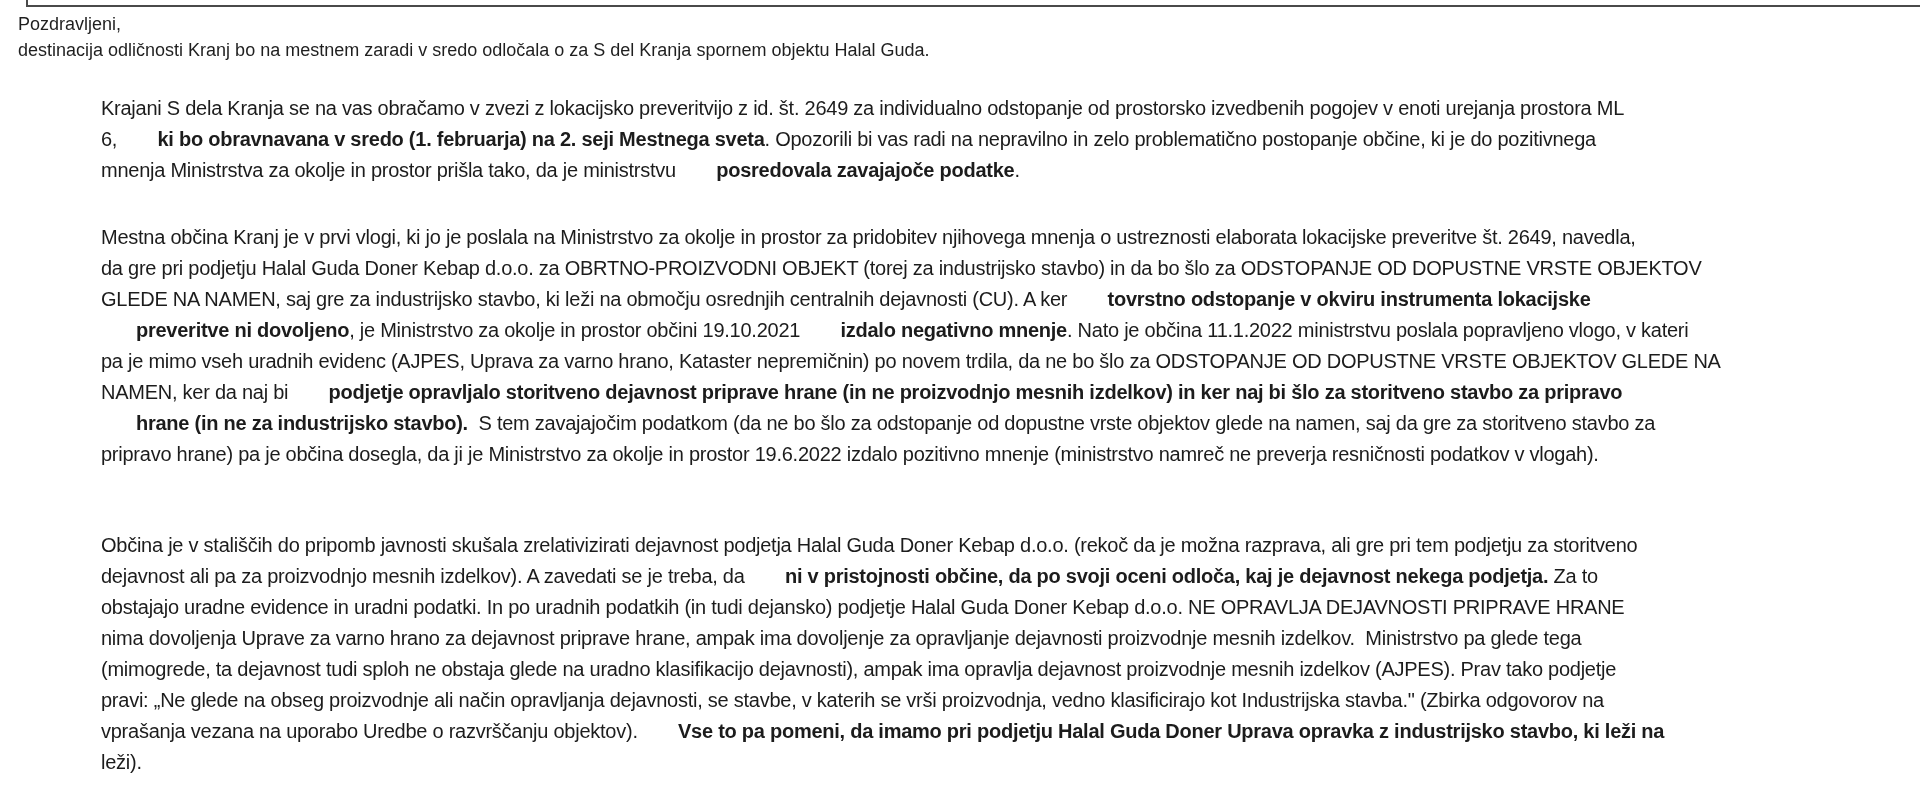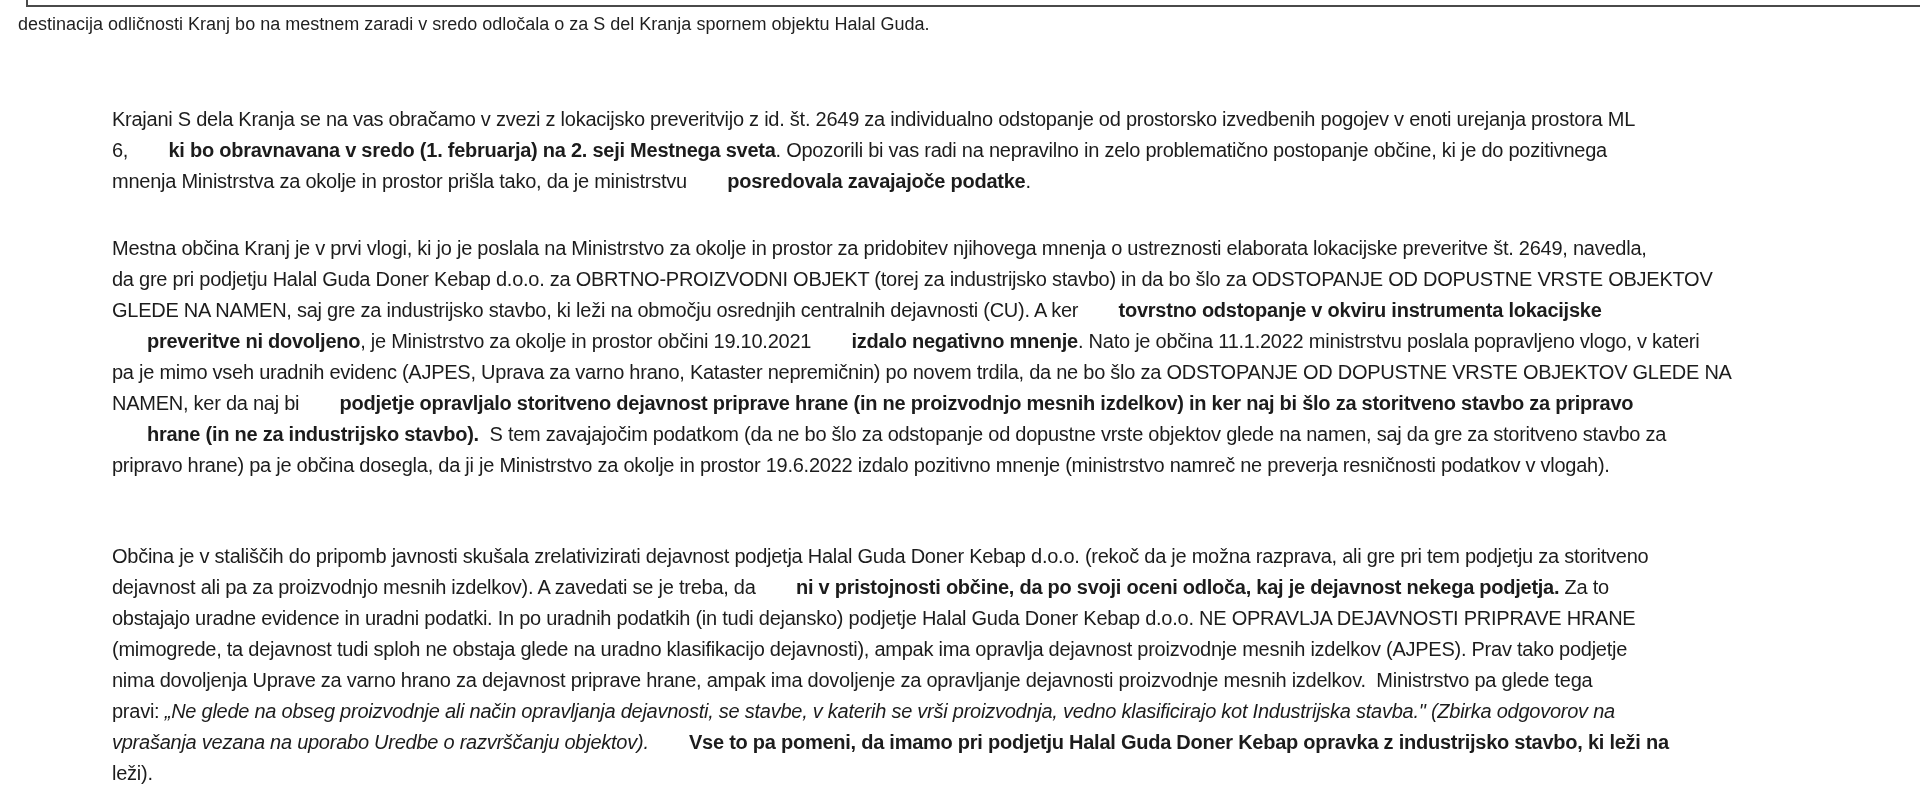--- a/index.html
+++ b/index.html
@@ -17,34 +17,35 @@
   }
   .greeting{
     position:absolute;left:18px;top:11px;
     font-size:18px;line-height:26px;color:#1f1f1f;
   }
   .gline{white-space:pre;}
   .quote{
     position:absolute;left:100px;top:92px;right:0;
     font-size:20px;line-height:31px;letter-spacing:-0.25px;color:#1c1c1c;
   }
-  .para{margin:12px;}
+  .para{margin:1px;}
   .para + .para{margin-top:36px;}
   .para.big-gap{margin-top:60px;}
   .line{white-space:pre;}
   .b{font-weight:700;padding-left:35px;}
-  .i{font-style:italic;}
+  .i{}
 </style>
 </head>
 <body>
 
 <div class="frame-top"></div>
 <div class="frame-left-tick"></div>
 
 <div class="greeting">
+  <div class="gline">Pozdravljeni,</div>
   <div class="gline">destinacija odličnosti Kranj bo na mestnem zaradi v sredo odločala o za S del Kranja spornem objektu Halal Guda.</div>
 </div>
 
 <div class="quote">
     <div class="para">
       <div class="line"><span class="">Krajani S dela Kranja se na vas obračamo v zvezi z lokacijsko preveritvijo z id. št. 2649 za individualno odstopanje od prostorsko izvedbenih pogojev v enoti urejanja prostora ML</span></div>
       <div class="line"><span class="">6, </span><span class="b ">ki bo obravnavana v sredo (1. februarja) na 2. seji Mestnega sveta</span><span class="">. Opozorili bi vas radi na nepravilno in zelo problematično postopanje občine, ki je do pozitivnega</span></div>
       <div class="line"><span class="">mnenja Ministrstva za okolje in prostor prišla tako, da je ministrstvu </span><span class="b ">posredovala zavajajoče podatke</span><span class="">.</span></div>
     </div>
     <div class="para">
@@ -54,19 +55,19 @@
       <div class="line"><span class="b ">preveritve ni dovoljeno</span><span class="">, je Ministrstvo za okolje in prostor občini 19.10.2021 </span><span class="b ">izdalo negativno mnenje</span><span class="">. Nato je občina 11.1.2022 ministrstvu poslala popravljeno vlogo, v kateri</span></div>
       <div class="line"><span class="">pa je mimo vseh uradnih evidenc (AJPES, Uprava za varno hrano, Kataster nepremičnin) po novem trdila, da ne bo šlo za ODSTOPANJE OD DOPUSTNE VRSTE OBJEKTOV GLEDE NA</span></div>
       <div class="line"><span class="">NAMEN, ker da naj bi </span><span class="b ">podjetje opravljalo storitveno dejavnost priprave hrane (in ne proizvodnjo mesnih izdelkov) in ker naj bi šlo za storitveno stavbo za pripravo</span></div>
       <div class="line"><span class="b ">hrane (in ne za industrijsko stavbo).</span><span class="">  S tem zavajajočim podatkom (da ne bo šlo za odstopanje od dopustne vrste objektov glede na namen, saj da gre za storitveno stavbo za</span></div>
       <div class="line"><span class="">pripravo hrane) pa je občina dosegla, da ji je Ministrstvo za okolje in prostor 19.6.2022 izdalo pozitivno mnenje (ministrstvo namreč ne preverja resničnosti podatkov v vlogah).</span></div>
     </div>
     <div class="para big-gap">
       <div class="line"><span class="">Občina je v stališčih do pripomb javnosti skušala zrelativizirati dejavnost podjetja Halal Guda Doner Kebap d.o.o. (rekoč da je možna razprava, ali gre pri tem podjetju za storitveno</span></div>
       <div class="line"><span class="">dejavnost ali pa za proizvodnjo mesnih izdelkov). A zavedati se je treba, da </span><span class="b ">ni v pristojnosti občine, da po svoji oceni odloča, kaj je dejavnost nekega podjetja.</span><span class=""> Za to</span></div>
       <div class="line"><span class="">obstajajo uradne evidence in uradni podatki. In po uradnih podatkih (in tudi dejansko) podjetje Halal Guda Doner Kebap d.o.o. NE OPRAVLJA DEJAVNOSTI PRIPRAVE HRANE</span></div>
+      <div class="line"><span class="">nima dovoljenja Uprave za varno hrano za dejavnost priprave hrane, ampak ima dovoljenje za opravljanje dejavnosti proizvodnje mesnih izdelkov.  Ministrstvo pa glede tega</span></div>
       <div class="line"><span class="">(mimogrede, ta dejavnost tudi sploh ne obstaja glede na uradno klasifikacijo dejavnosti), ampak ima opravlja dejavnost proizvodnje mesnih izdelkov (AJPES). Prav tako podjetje</span></div>
-      <div class="line"><span class="">nima dovoljenja Uprave za varno hrano za dejavnost priprave hrane, ampak ima dovoljenje za opravljanje dejavnosti proizvodnje mesnih izdelkov.  Ministrstvo pa glede tega</span></div>
       <div class="line"><span class="">pravi: </span><span class="i">„Ne glede na obseg proizvodnje ali način opravljanja dejavnosti, se stavbe, v katerih se vrši proizvodnja, vedno klasificirajo kot Industrijska stavba." (Zbirka odgovorov na</span></div>
-      <div class="line"><span class="i">vprašanja vezana na uporabo Uredbe o razvrščanju objektov).</span><span class=""> </span><span class="b ">Vse to pa pomeni, da imamo pri podjetju Halal Guda Doner Kebap opravka z industrijsko stavbo, ki leži na</span></div>
+      <div class="line"><span class="i">vprašanja vezana na uporabo Uredbe o razvrščanju objektov).</span><span class=""> </span><span class="b ">Vse to pa pomeni, da imamo pri podjetju Halal Guda Doner Uprava opravka z industrijsko stavbo, ki leži na</span></div>
       <div class="line"><span class="">leži).</span></div>
     </div>
   </div>
 
 </body></html>

